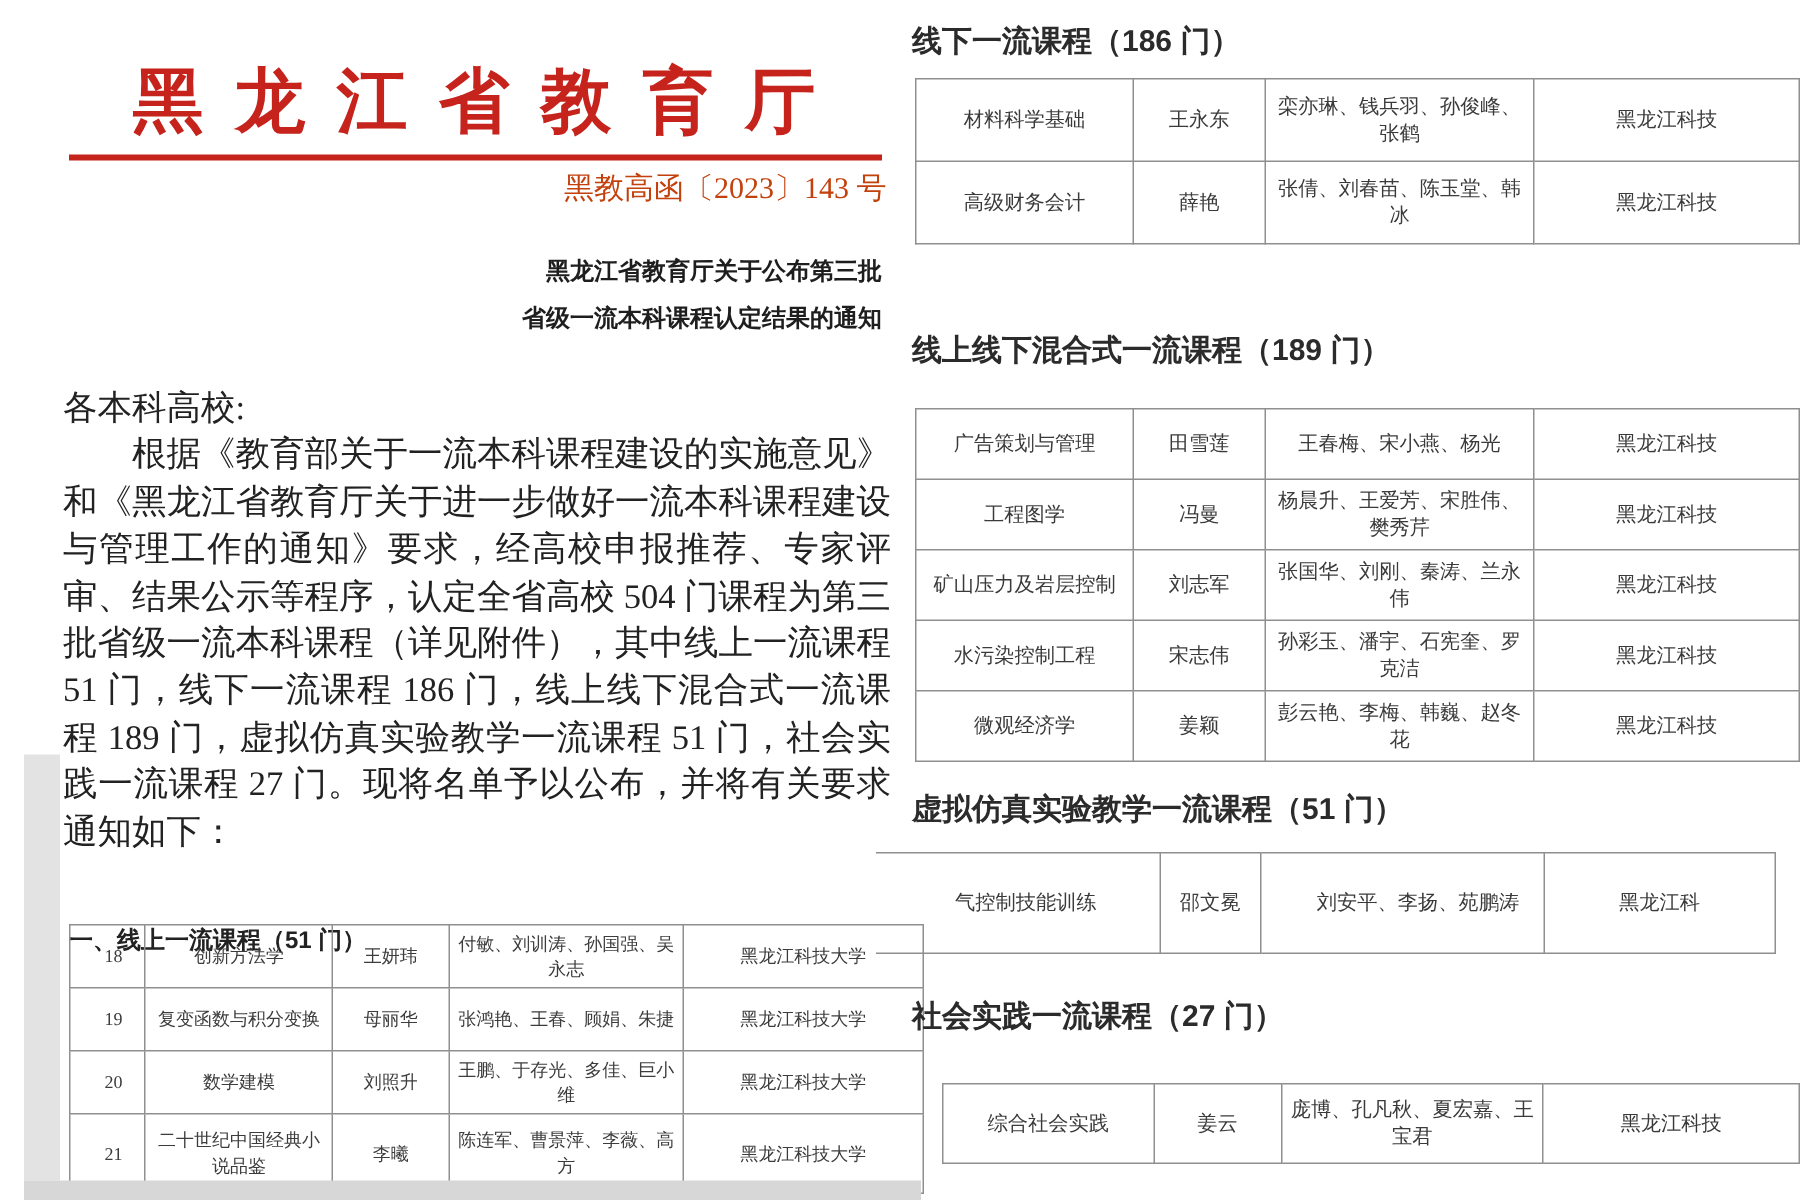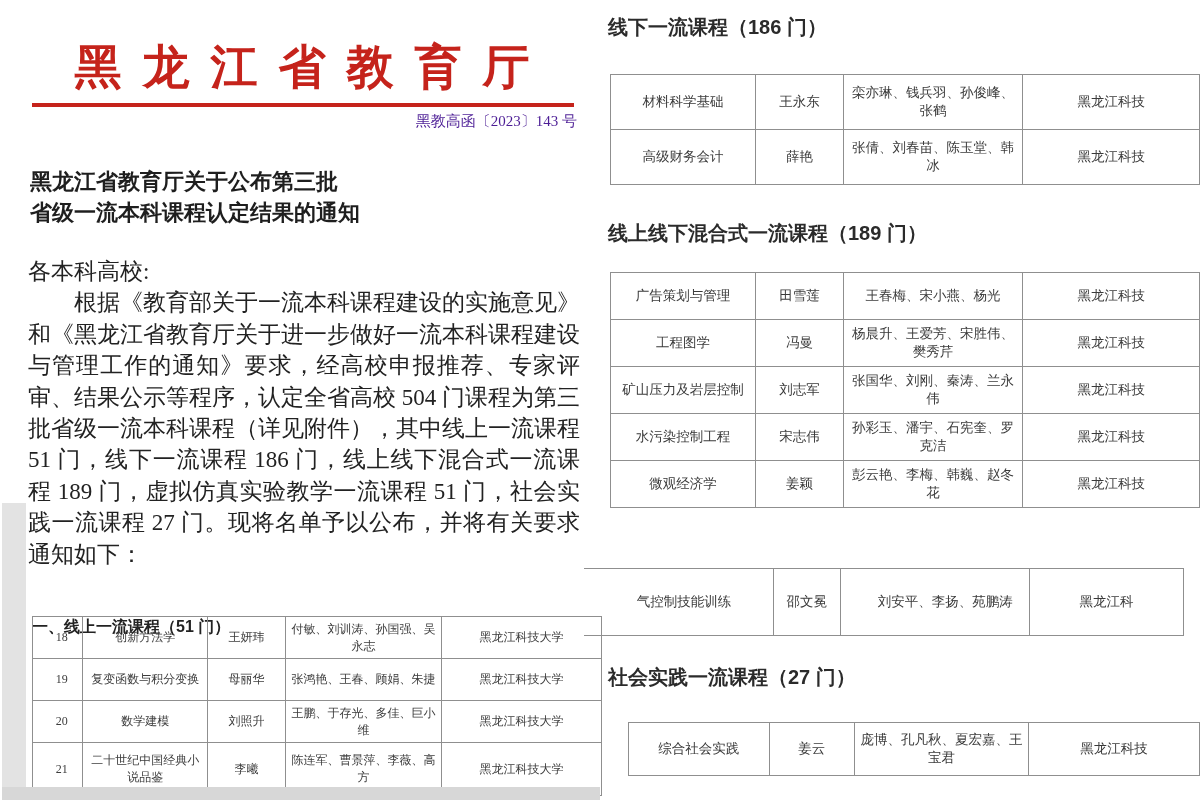--- a/index.html
+++ b/index.html
@@ -1,34 +1,34 @@
 <!DOCTYPE html>
 <html style="--accent: #c5231b;"><head>
 <meta charset="utf-8">
 <style>
   :root{ --accent:#c5231b; --border:#8f8f8f; --ink:#262626; }
   html,body{margin:0;padding:0;width:1200px;height:800px;overflow:hidden;background:#ffffff;}
   body{font-family:"Liberation Serif","DejaVu Serif",serif;color:var(--ink);position:relative;}
 
   .pane{position:absolute;top:0;height:580px;text-decoration:underline;}
-  .left-pane{left:2px;width:600px;background:#fff;}
+  .left-pane{left:16px;width:600px;background:#fff;}
   .right-pane{left:600px;width:600px;background:#fff;}
 
   
   .edge-bottom{position:absolute;left:0;top:787px;width:598px;height:13px;background:#d7d7d7;}
   .edge-left{position:absolute;left:0;top:503px;width:24px;height:284px;background:#e3e3e3;}
 
   
   .agency{position:absolute;top:36px;left:28px;width:544px;text-align:center;
           color:var(--accent);font-weight:700;font-size:47px;letter-spacing:21px;
           text-indent:21px;white-space:nowrap;}
   .red-line{position:absolute;top:103px;left:30px;width:542px;height:4px;background:var(--accent);}
-  .doc-no{position:absolute;top:112px;left:30px;width:545px;text-align:right;font-size:15px;color:#4c1d95;}
-  .notice-title{position:absolute;top:166px;left:28px;width:544px;text-align:left;
-                font-weight:700;font-size:22px;line-height:31px;color:#1e1e1e;}
+  .doc-no{position:absolute;top:112px;left:30px;width:545px;text-align:right;font-size:20px;color:#c2410c;}
+  .notice-title{position:absolute;top:166px;left:28px;width:544px;text-align:right;
+                font-weight:700;font-size:16px;line-height:31px;color:#1e1e1e;}
   .body-block{position:absolute;top:256px;left:26px;width:552px;font-size:23px;
               line-height:31.4px;text-align:justify;color:#222;}
   .body-block p{margin:0;}
   .body-block .indent{text-indent:2em;}
   .list-title{position:absolute;top:512px;left:28px;width:544px;text-align:center;
               font-weight:700;font-size:25px;color:#111;}
   .section-label{position:absolute;top:577px;left:30px;font-family:"Liberation Sans","DejaVu Sans",sans-serif;
                  font-weight:700;font-size:16px;color:#222;margin-top:40px;}
 
   table{border-collapse:collapse;table-layout:fixed;}
@@ -40,21 +40,21 @@
   .left-table tr.tall td{height:48px;}
   .c-seq{width:36px;padding-left:11px;} .c-course{width:120px;} .c-leader{width:72px;}
   .c-team{width:152px;} .c-school{width:156px;}
 
   
   .r-head{position:absolute;left:8px;font-family:"Liberation Sans","DejaVu Sans",sans-serif;
           font-weight:700;font-size:20px;color:#2b2b2b;white-space:nowrap;}
   .rh1{top:14px;} .rh2{top:220px;} .rh3{top:526px;} .rh4{top:664px;}
 
   .r-table{position:absolute;font-size:13.5px;color:#3a3a3a;}
-  .rt1{top:74px;left:10px;} .rt1 td{height:50px;}
+  .rt1{top:52px;left:10px;} .rt1 td{height:50px;}
   .rt2{top:272px;left:10px;} .rt2 td{height:42px;}
   .rt3{top:568px;left:-16px;} .rt3 td{height:62px;}
   .rt3 td:first-child{border-left:none;text-align:center;padding-left:14px;}
   .rt4{top:722px;left:28px;} .rt4 td{height:48px;}
   .rc-course{width:148px;} .rc-leader{width:86px;} .rc-team{width:184px;} .rc-school{width:182px;}
   .rt3 .rc-course{width:206px;} .rt3 .rc-leader{width:70px;} .rt3 .rc-team{width:190px;padding-left:24px;} .rt3 .rc-school{width:176px;}
 </style>
 </head>
 <body>
 
@@ -158,20 +158,21 @@
     </tr>
     <tr>
       <td class="rc-course">微观经济学</td>
       <td class="rc-leader">姜颖</td>
       <td class="rc-team">彭云艳、李梅、韩巍、赵冬花</td>
       <td class="rc-school">黑龙江科技</td>
     </tr>
   </tbody>
     </table>
 
+  <div class="r-head rh3">虚拟仿真实验教学一流课程（51 门）</div>
   <table class="r-table rt3">
     <tbody>
         <tr>
       <td class="rc-course">气控制技能训练</td>
       <td class="rc-leader">邵文冕</td>
       <td class="rc-team">刘安平、李扬、苑鹏涛</td>
       <td class="rc-school">黑龙江科</td>
     </tr>
   </tbody>
     </table>

